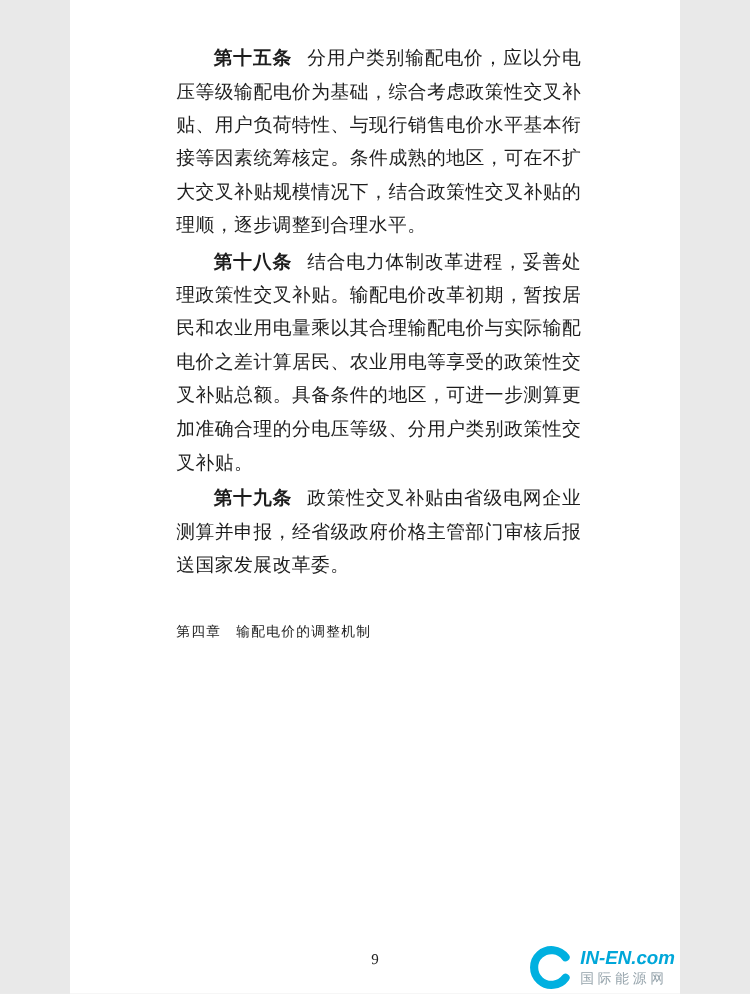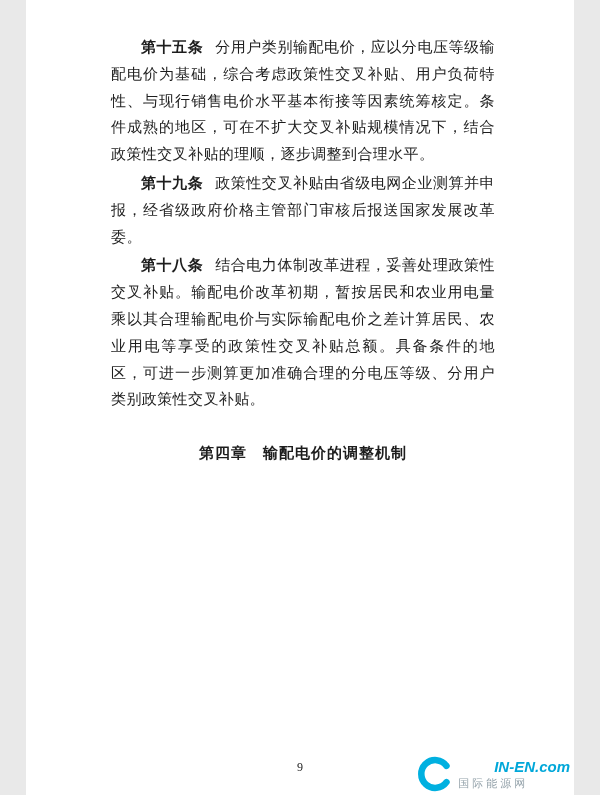--- a/index.html
+++ b/index.html
@@ -1,19 +1,19 @@
 <!DOCTYPE html>
 <html><head>
 <meta charset="utf-8">
 <style>
   * { margin: 0; padding: 0; box-sizing: border-box; }
   html, body { background: #e9e9e9; }
   .page {
     position: relative;
-    width: 548px;
+    width: 488px;
     height: 795px;
     margin: 0 auto;
     background: #ffffff;
     color: #1d1d1d;
     font-family: "Liberation Serif", "DejaVu Serif", serif;
     overflow: hidden;
   }
   .doc-body {
     position: absolute;
     left: 85px;
@@ -28,23 +28,23 @@
     letter-spacing: 0.4px;
     margin-bottom: 2px;
   }
   .article-label {
     font-family: "Liberation Sans", "DejaVu Sans", sans-serif;
     font-weight: 700;
     margin-right: 0.8em;
   }
   .chapter {
     font-family: "Liberation Sans", "DejaVu Sans", sans-serif;
-    font-size: 15px;
-    font-weight: 700;
-    text-align: center;
+    font-size: 11px;
+    font-weight: 400;
+    text-align: left;
     letter-spacing: 1px;
     margin: 31px 0 31px 0;
   }
   .page-num {
     position: absolute;
     left: 0; right: 0;
     bottom: 20px;
     text-align: center;
     font-size: 12px;
     color: #222222;
@@ -58,43 +58,42 @@
     gap: 5px;
   }
   .wm-logo { width: 36px; height: 36px; display: block; }
   .wm-text { display: flex; flex-direction: column; line-height: 1.1; }
   .wm-en {
     font-family: "Liberation Sans", "DejaVu Sans", sans-serif;
     font-style: italic;
     font-weight: 700;
     font-size: 15px;
     color: #00a7d9;
-    margin-left: 36px;
   }
   .wm-cn {
     font-family: Liberation Sans, sans-serif;
     font-size: 11px;
     color: #95a3ab;
     letter-spacing: 3px;
     margin-top: 1px;
   }
 </style>
 </head>
 <body>
 
 <div class="page">
   <main class="doc-body">
 
     <p class="para"><span class="article-label">第十五条</span><span>分用户类别输配电价，应以分电压等级输配电价为基础，综合考虑政策性交叉补贴、用户负荷特性、与现行销售电价水平基本衔接等因素统筹核定。条件成熟的地区，可在不扩大交叉补贴规模情况下，结合政策性交叉补贴的理顺，逐步调整到合理水平。</span></p>
 
 
 
+    <p class="para"><span class="article-label">第十八条</span><span>结合电力体制改革进程，妥善处理政策性交叉补贴。输配电价改革初期，暂按居民和农业用电量乘以其合理输配电价与实际输配电价之差计算居民、农业用电等享受的政策性交叉补贴总额。具备条件的地区，可进一步测算更加准确合理的分电压等级、分用户类别政策性交叉补贴。</span></p>
+
     <p class="para"><span class="article-label">第十九条</span><span>政策性交叉补贴由省级电网企业测算并申报，经省级政府价格主管部门审核后报送国家发展改革委。</span></p>
-
-    <p class="para"><span class="article-label">第十八条</span><span>结合电力体制改革进程，妥善处理政策性交叉补贴。输配电价改革初期，暂按居民和农业用电量乘以其合理输配电价与实际输配电价之差计算居民、农业用电等享受的政策性交叉补贴总额。具备条件的地区，可进一步测算更加准确合理的分电压等级、分用户类别政策性交叉补贴。</span></p>
 
     <h2 class="chapter">第四章　输配电价的调整机制</h2>
 
 
   </main>
 
   <div class="page-num">9</div>
 
   <div class="watermark">
     <svg class="wm-logo" viewBox="0 0 44 44" aria-hidden="true">

